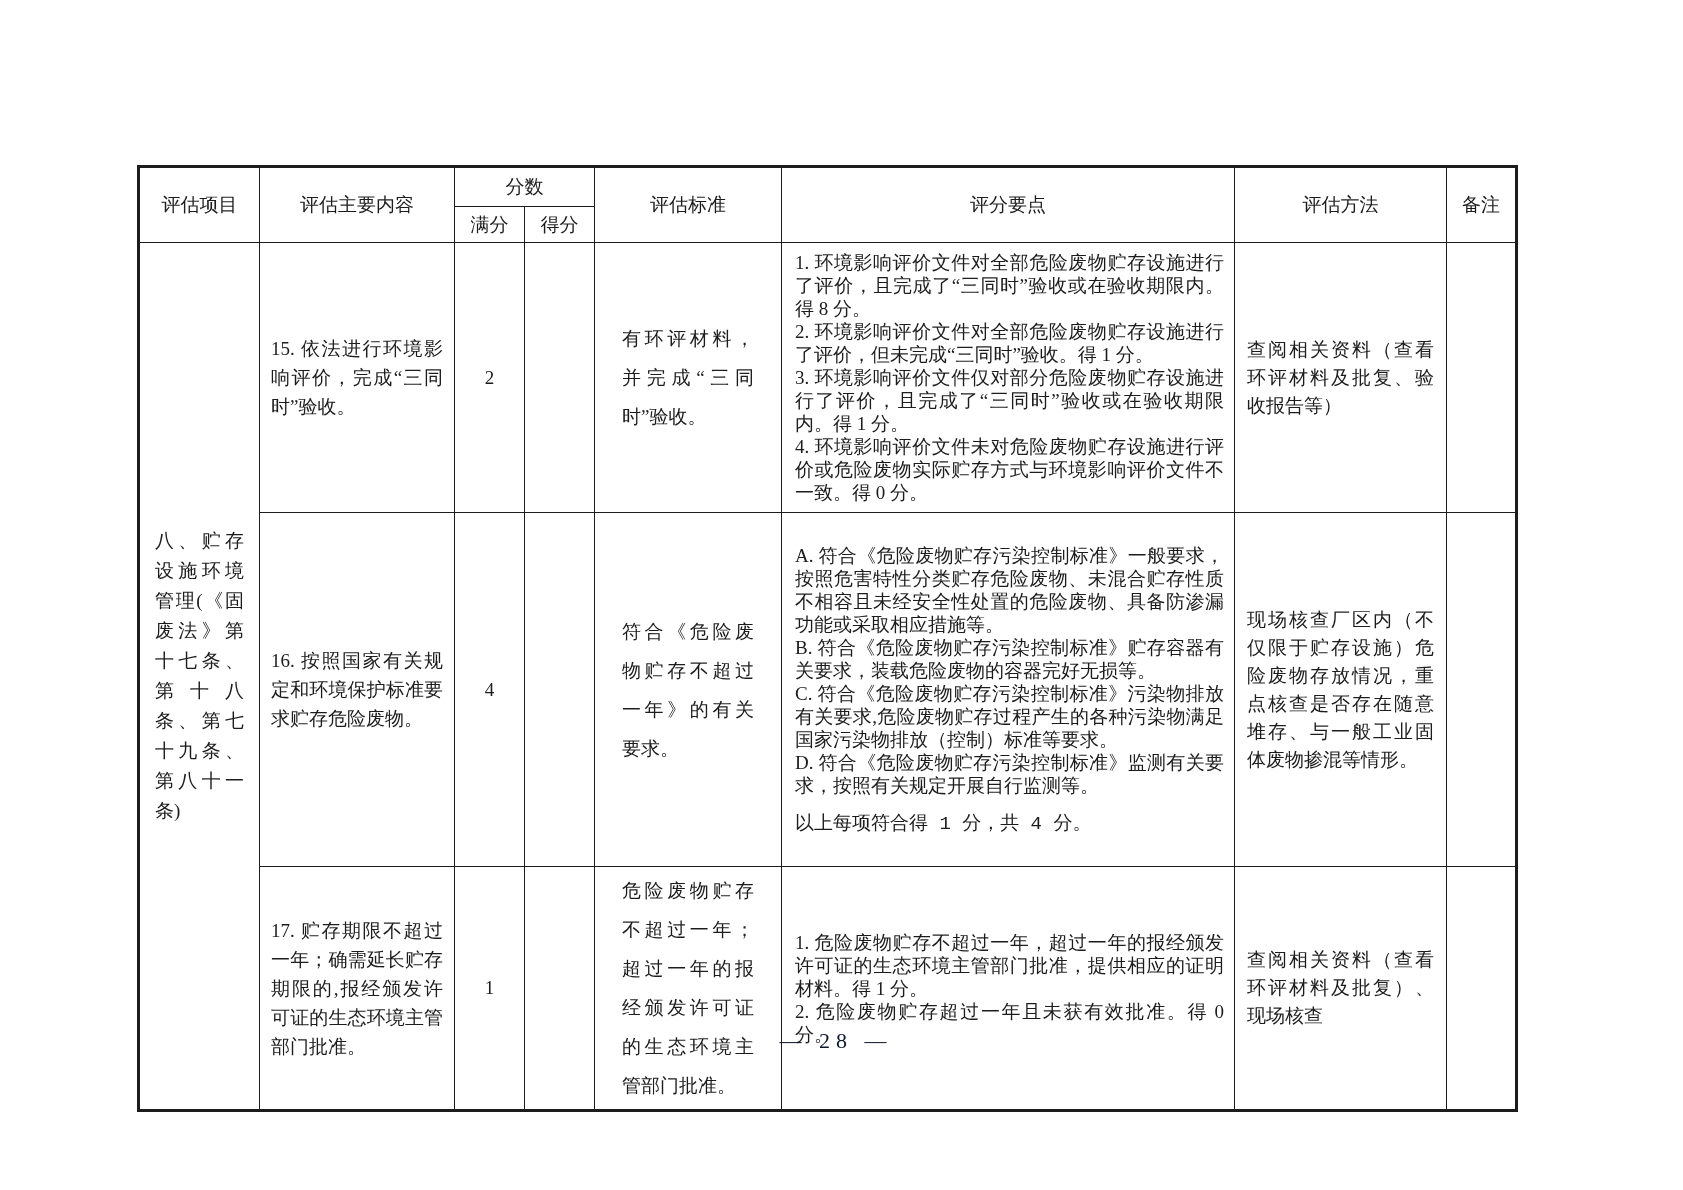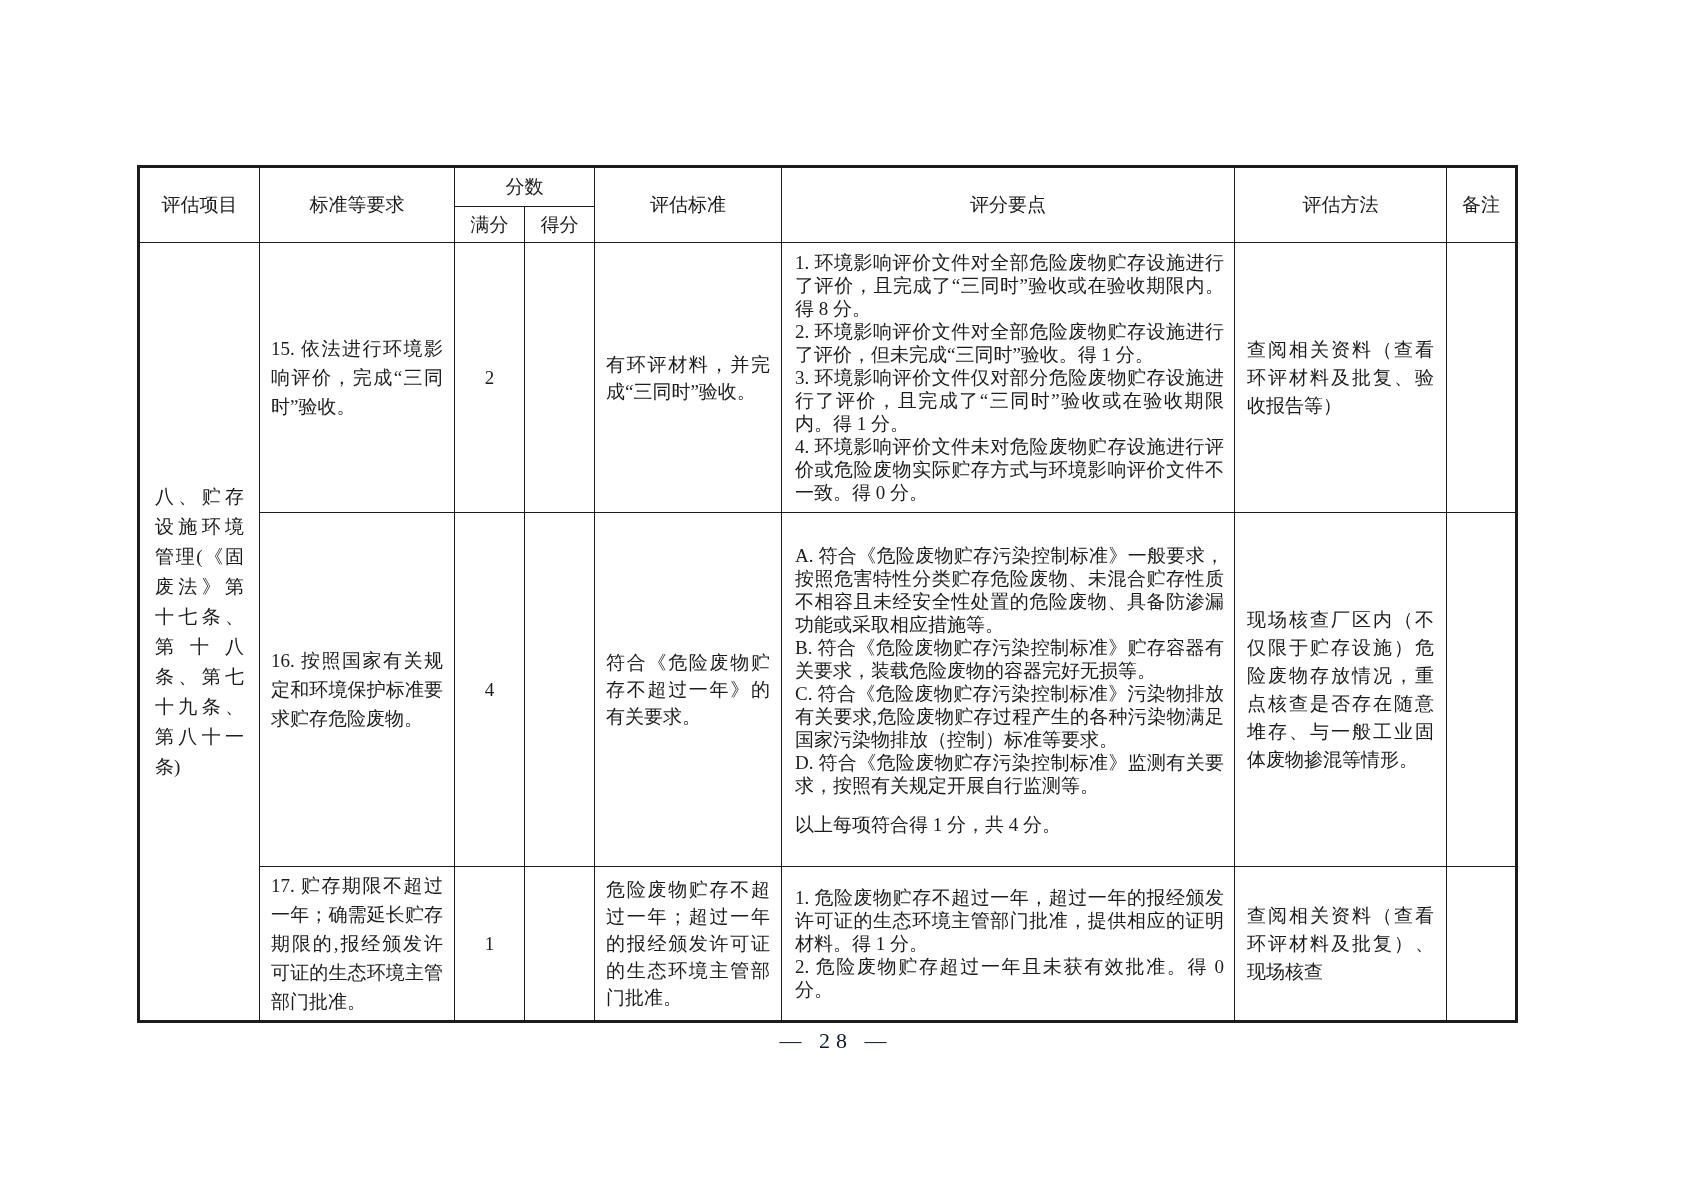--- a/index.html
+++ b/index.html
@@ -16,26 +16,26 @@
     border:1.5px solid #1c1c1c;
     font-weight:normal;
     font-size:19px;
     vertical-align:middle;
     overflow:hidden;
   }
   th.hdr{font-size:20px;text-align:center;padding:2px 2px;}
   td.c-item{padding:0 15px;text-align:justify;line-height:30px;font-size:20px;}
   td.c-content{padding:4px 11px;line-height:29px;text-align:justify;}
   td.c-score{text-align:center;font-size:20px;}
-  td.c-standard{padding:4px 11px;line-height:27px;text-align:justify;}
+  td.c-standard{padding:4px 27px;line-height:39px;text-align:justify;}
   td.c-points{padding:8px 10px 8px 13px;line-height:23px;}
   td.c-method{padding:0 12px;line-height:28px;text-align:justify;}
   td.c-remark{padding:0;}
   .para{text-align:justify;}
-  .gap-above{margin-top:16px;}
+  .gap-above{margin-top:16px;font-family:Liberation Mono, monospace;}
   .pagenum{
     position:absolute;left:147px;top:1028px;width:1378px;
     text-align:center;font-size:22px;letter-spacing:6px;color:#0f172a;
   }
 </style>
 </head>
 <body>
 
 <div class="sheet">
   <table class="eval">
@@ -45,21 +45,21 @@
       <col style="width:70px">
       <col style="width:70px">
       <col style="width:187px">
       <col style="width:453px">
       <col style="width:212px">
       <col style="width:70px">
     </colgroup>
     <tbody>
       <tr style="height:40px">
         <th class="hdr" rowspan="2">评估项目</th>
-        <th class="hdr" rowspan="2">标准等要求</th>
+        <th class="hdr" rowspan="2">评估主要内容</th>
         <th class="hdr" colspan="2">分数</th>
         <th class="hdr" rowspan="2">评估标准</th>
         <th class="hdr" rowspan="2">评分要点</th>
         <th class="hdr" rowspan="2">评估方法</th>
         <th class="hdr" rowspan="2">备注</th>
       </tr>
       <tr style="height:36px">
         <th class="hdr">满分</th>
         <th class="hdr">得分</th>
       </tr>

